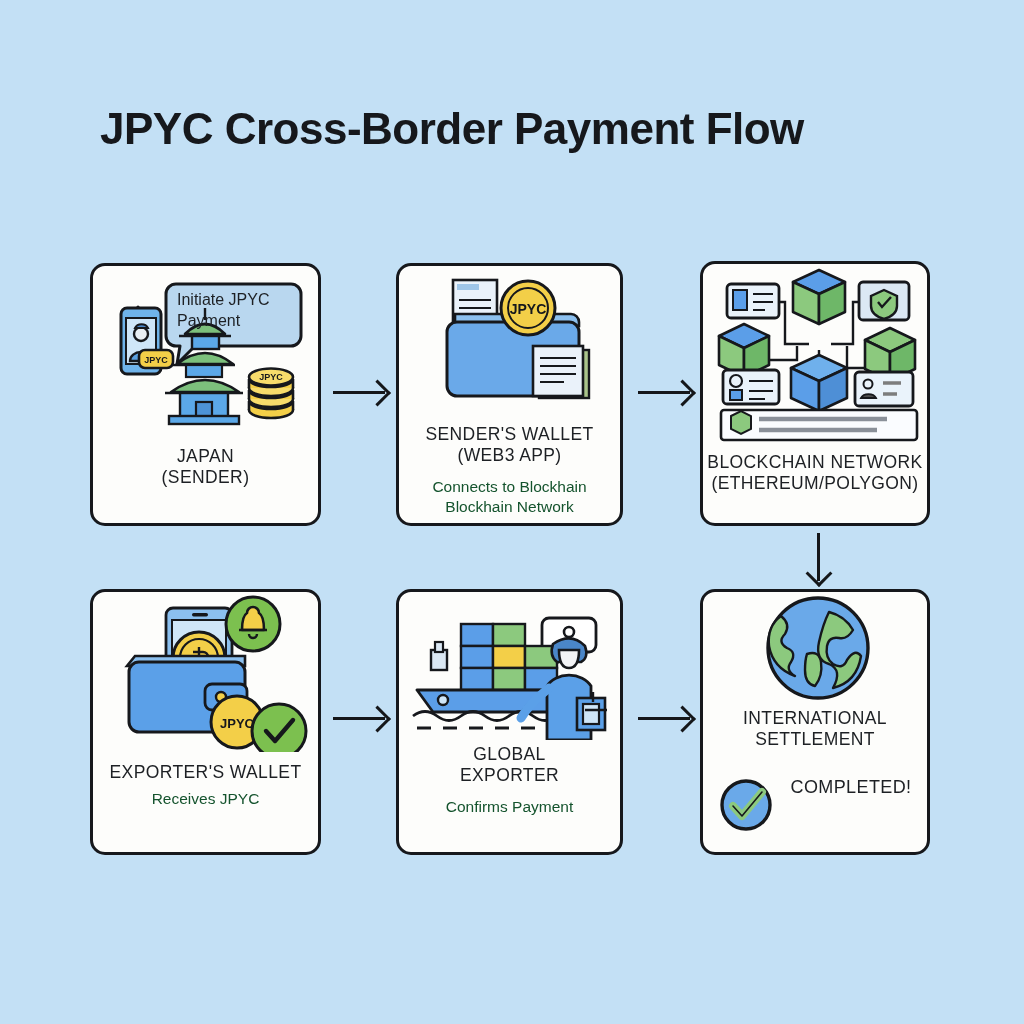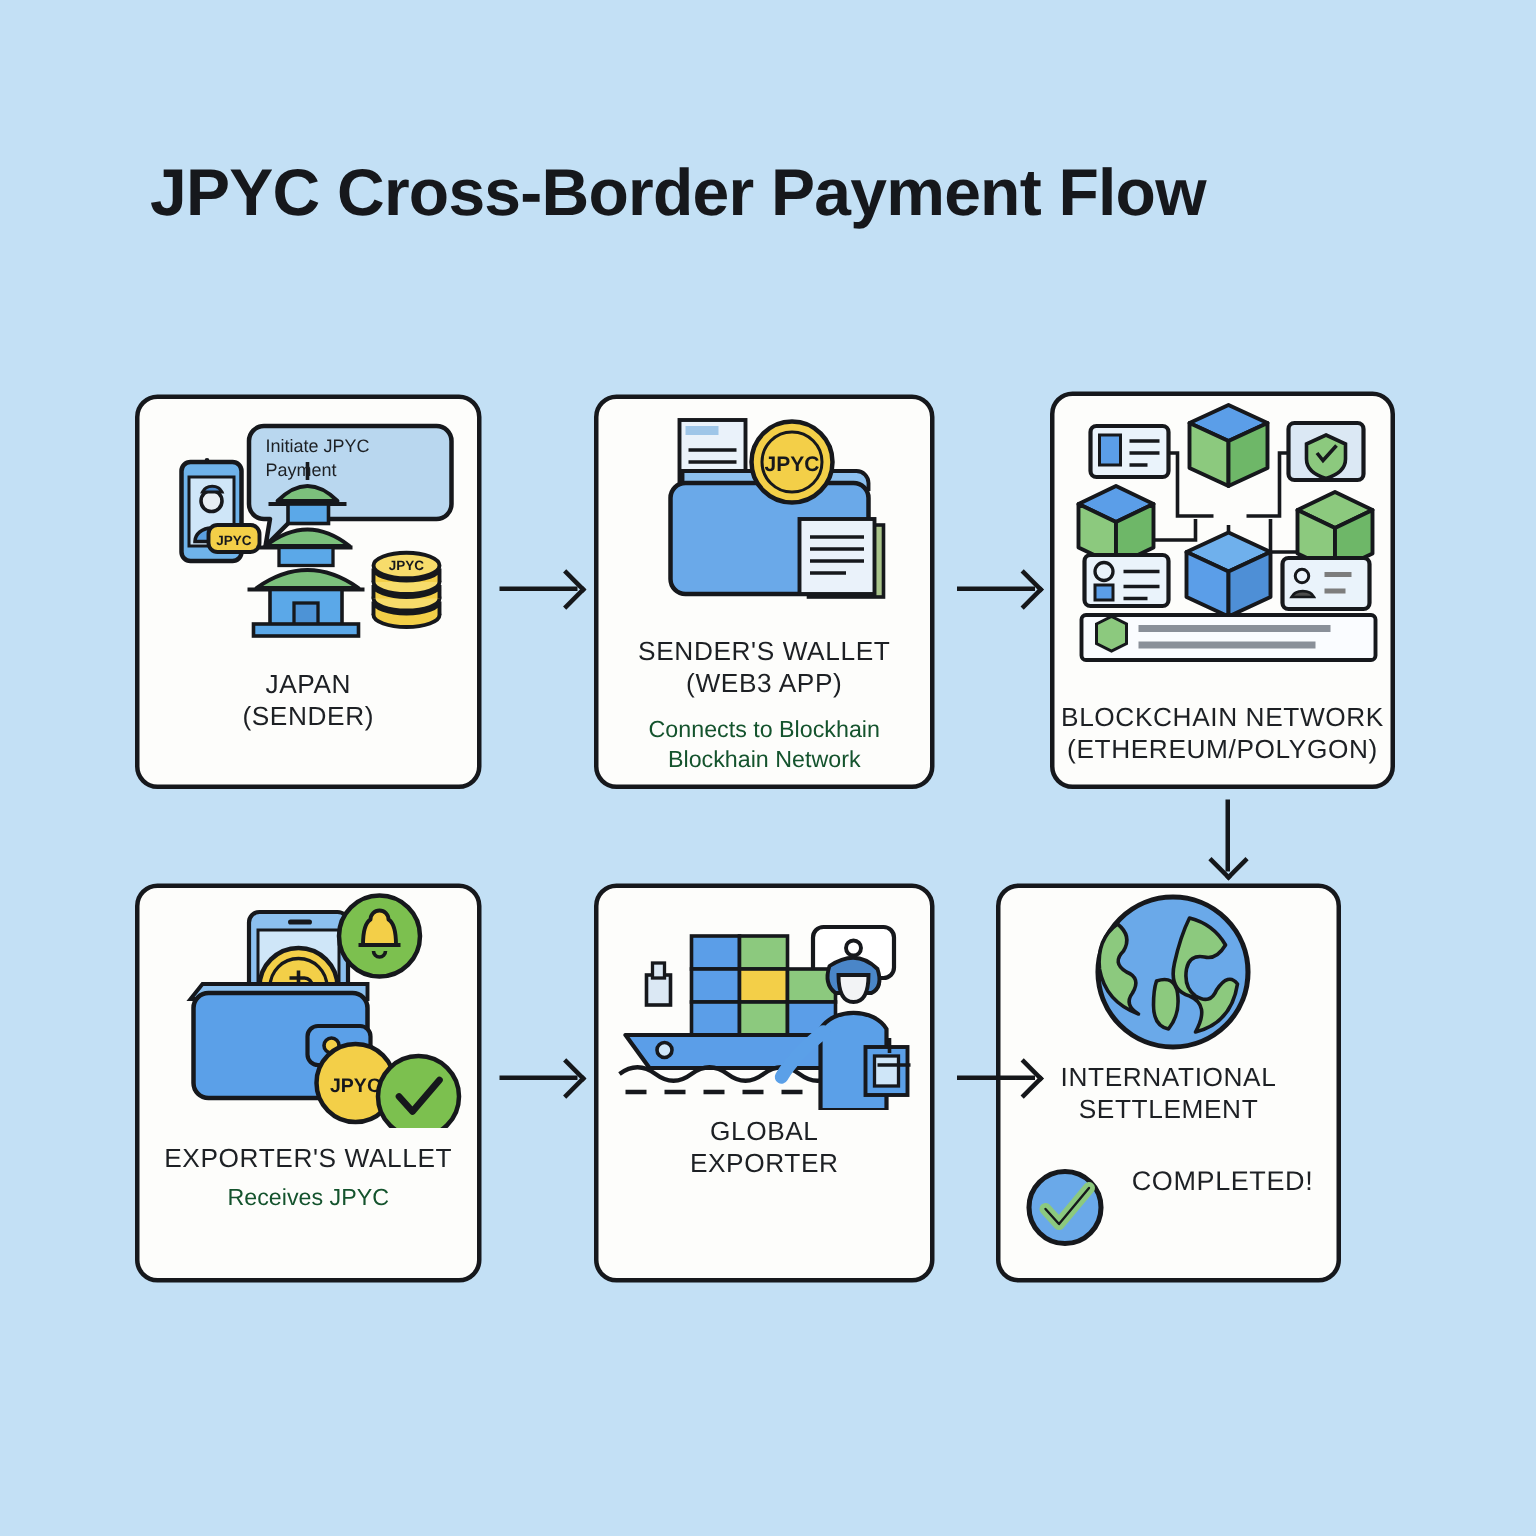--- a/index.html
+++ b/index.html
@@ -24,21 +24,21 @@
     border-radius:15px;
     box-sizing:border-box;
     display:flex;flex-direction:column;align-items:center;
     overflow:hidden;
   }
   .c1{left:90px;top:263px;width:231px;height:263px;}
   .c2{left:396px;top:263px;width:227px;height:263px;}
   .c3{left:700px;top:261px;width:230px;height:265px;}
   .c4{left:90px;top:589px;width:231px;height:266px;}
   .c5{left:396px;top:589px;width:227px;height:266px;}
-  .c6{left:664px;top:589px;width:230px;height:266px;}
+  .c6{left:700px;top:589px;width:230px;height:266px;}
 
   .art{position:relative;width:100%;flex:0 0 auto;}
   .labels{width:100%;text-align:center;}
   .lab{
     font-size:17.5px;letter-spacing:.4px;line-height:1.22;
     color:#1d2024;white-space:pre-line;
   }
   .sub{
     font-size:15.5px;line-height:1.28;color:#14532d;
     white-space:pre-line;margin-top:10px;
@@ -111,21 +111,21 @@
           <ellipse cx="178" cy="144" rx="22" ry="8" fill="#f3cf48" stroke="#16181c" stroke-width="2.6"></ellipse>
           <path d="M156 144 v-9 a22 8 0 0 0 44 0 v9" fill="#f3cf48" stroke="#16181c" stroke-width="2.6"></path>
           <ellipse cx="178" cy="133" rx="22" ry="8" fill="#f7dc6b" stroke="#16181c" stroke-width="2.6"></ellipse>
           <path d="M156 133 v-9 a22 8 0 0 0 44 0 v9" fill="#f3cf48" stroke="#16181c" stroke-width="2.6"></path>
           <ellipse cx="178" cy="122" rx="22" ry="8" fill="#f7dc6b" stroke="#16181c" stroke-width="2.6"></ellipse>
           <path d="M156 122 v-9 a22 8 0 0 0 44 0 v9" fill="#f3cf48" stroke="#16181c" stroke-width="2.6"></path>
           <ellipse cx="178" cy="111" rx="22" ry="8.5" fill="#f7dc6b" stroke="#16181c" stroke-width="2.6"></ellipse>
           <text x="178" y="114" font-size="9" font-weight="700" text-anchor="middle" fill="#16181c" class="bubble-txt">JPYC</text>
         </g>
       </svg>
-      <div style="position:absolute;left:84px;top:24px;width:118px;font-size:12px;line-height:1.3;color:#1d2024;white-space:pre-line">Initiate JPYC
+      <div style="position:absolute;left:84px;top:24px;width:118px;font-size:16px;line-height:1.3;color:#1d2024;white-space:pre-line">Initiate JPYC
 Payment</div>
     </div>
     <div class="labels" style="margin-top:18px">
       <div class="lab">JAPAN
 (SENDER)</div>
     </div>
   </div>
 
   <div class="card c2">
     <div class="art" style="height:134px">
@@ -213,21 +213,21 @@
           <path d="M158 134 a8 6 0 0 1 15 0 z" fill="#4d4d4d" stroke="#16181c" stroke-width="1.8"></path>
           <path d="M180 119 h18 M180 130 h14" stroke="#7d7d7d" stroke-width="3.4"></path>
         </g>
         <g>
           <rect x="18" y="146" width="196" height="30" rx="3" fill="#fafcff" stroke="#16181c" stroke-width="2.6"></rect>
           <path d="M28 152 l10 -5 l10 5 v13 l-10 5 l-10 -5 z" fill="#8cc97e" stroke="#16181c" stroke-width="2"></path>
           <path d="M56 155 h128 M56 166 h118" stroke="#8a9099" stroke-width="4.6"></path>
         </g>
       </svg>
     </div>
-    <div class="labels" style="margin-top:24px">
+    <div class="labels" style="margin-top:8px">
       <div class="lab">BLOCKCHAIN NETWORK
 (ETHEREUM/POLYGON)</div>
     </div>
   </div>
 
   <div class="card c4">
     <div class="art" style="height:160px">
       <svg width="231" height="160" viewBox="0 0 231 160">
         <g>
           <rect x="73" y="16" width="66" height="74" rx="7" fill="#8cc0ef" stroke="#16181c" stroke-width="2.8"></rect>
@@ -299,20 +299,21 @@
           <path d="M150 96 q-20 16 -28 30" fill="none" stroke="#5ba0e8" stroke-width="9" stroke-linecap="round"></path>
           <rect x="178" y="106" width="28" height="32" fill="#5ba0e8" stroke="#16181c" stroke-width="2.6"></rect>
           <rect x="184" y="112" width="16" height="20" fill="#cfe6f8" stroke="#16181c" stroke-width="2.2"></rect>
           <path d="M194 100 v10 M186 118 h22" stroke="#16181c" stroke-width="2.4"></path>
         </g>
       </svg>
     </div>
     <div class="labels" style="margin-top:4px">
       <div class="lab">GLOBAL
 EXPORTER</div>
+      <div class="sub">Confirms Payment</div>
     </div>
   </div>
 
   <div class="card c6">
     <div class="art" style="height:116px">
       <svg width="230" height="116" viewBox="0 0 230 116">
         <g>
           <circle cx="115" cy="56" r="50" fill="#6aa9e9" stroke="#16181c" stroke-width="3.4"></circle>
           <path d="M78 24 q10 8 4 18 q-8 8 2 14 q10 4 4 14 q-6 8 4 14 q-22 -8 -26 -30 q-2 -20 12 -30 z" fill="#8cc97e" stroke="#16181c" stroke-width="2.4" stroke-linejoin="round"></path>
           <path d="M104 62 q12 -4 14 8 q2 14 -6 24 q-10 -2 -10 -16 q0 -10 2 -16 z" fill="#8cc97e" stroke="#16181c" stroke-width="2.4" stroke-linejoin="round"></path>

